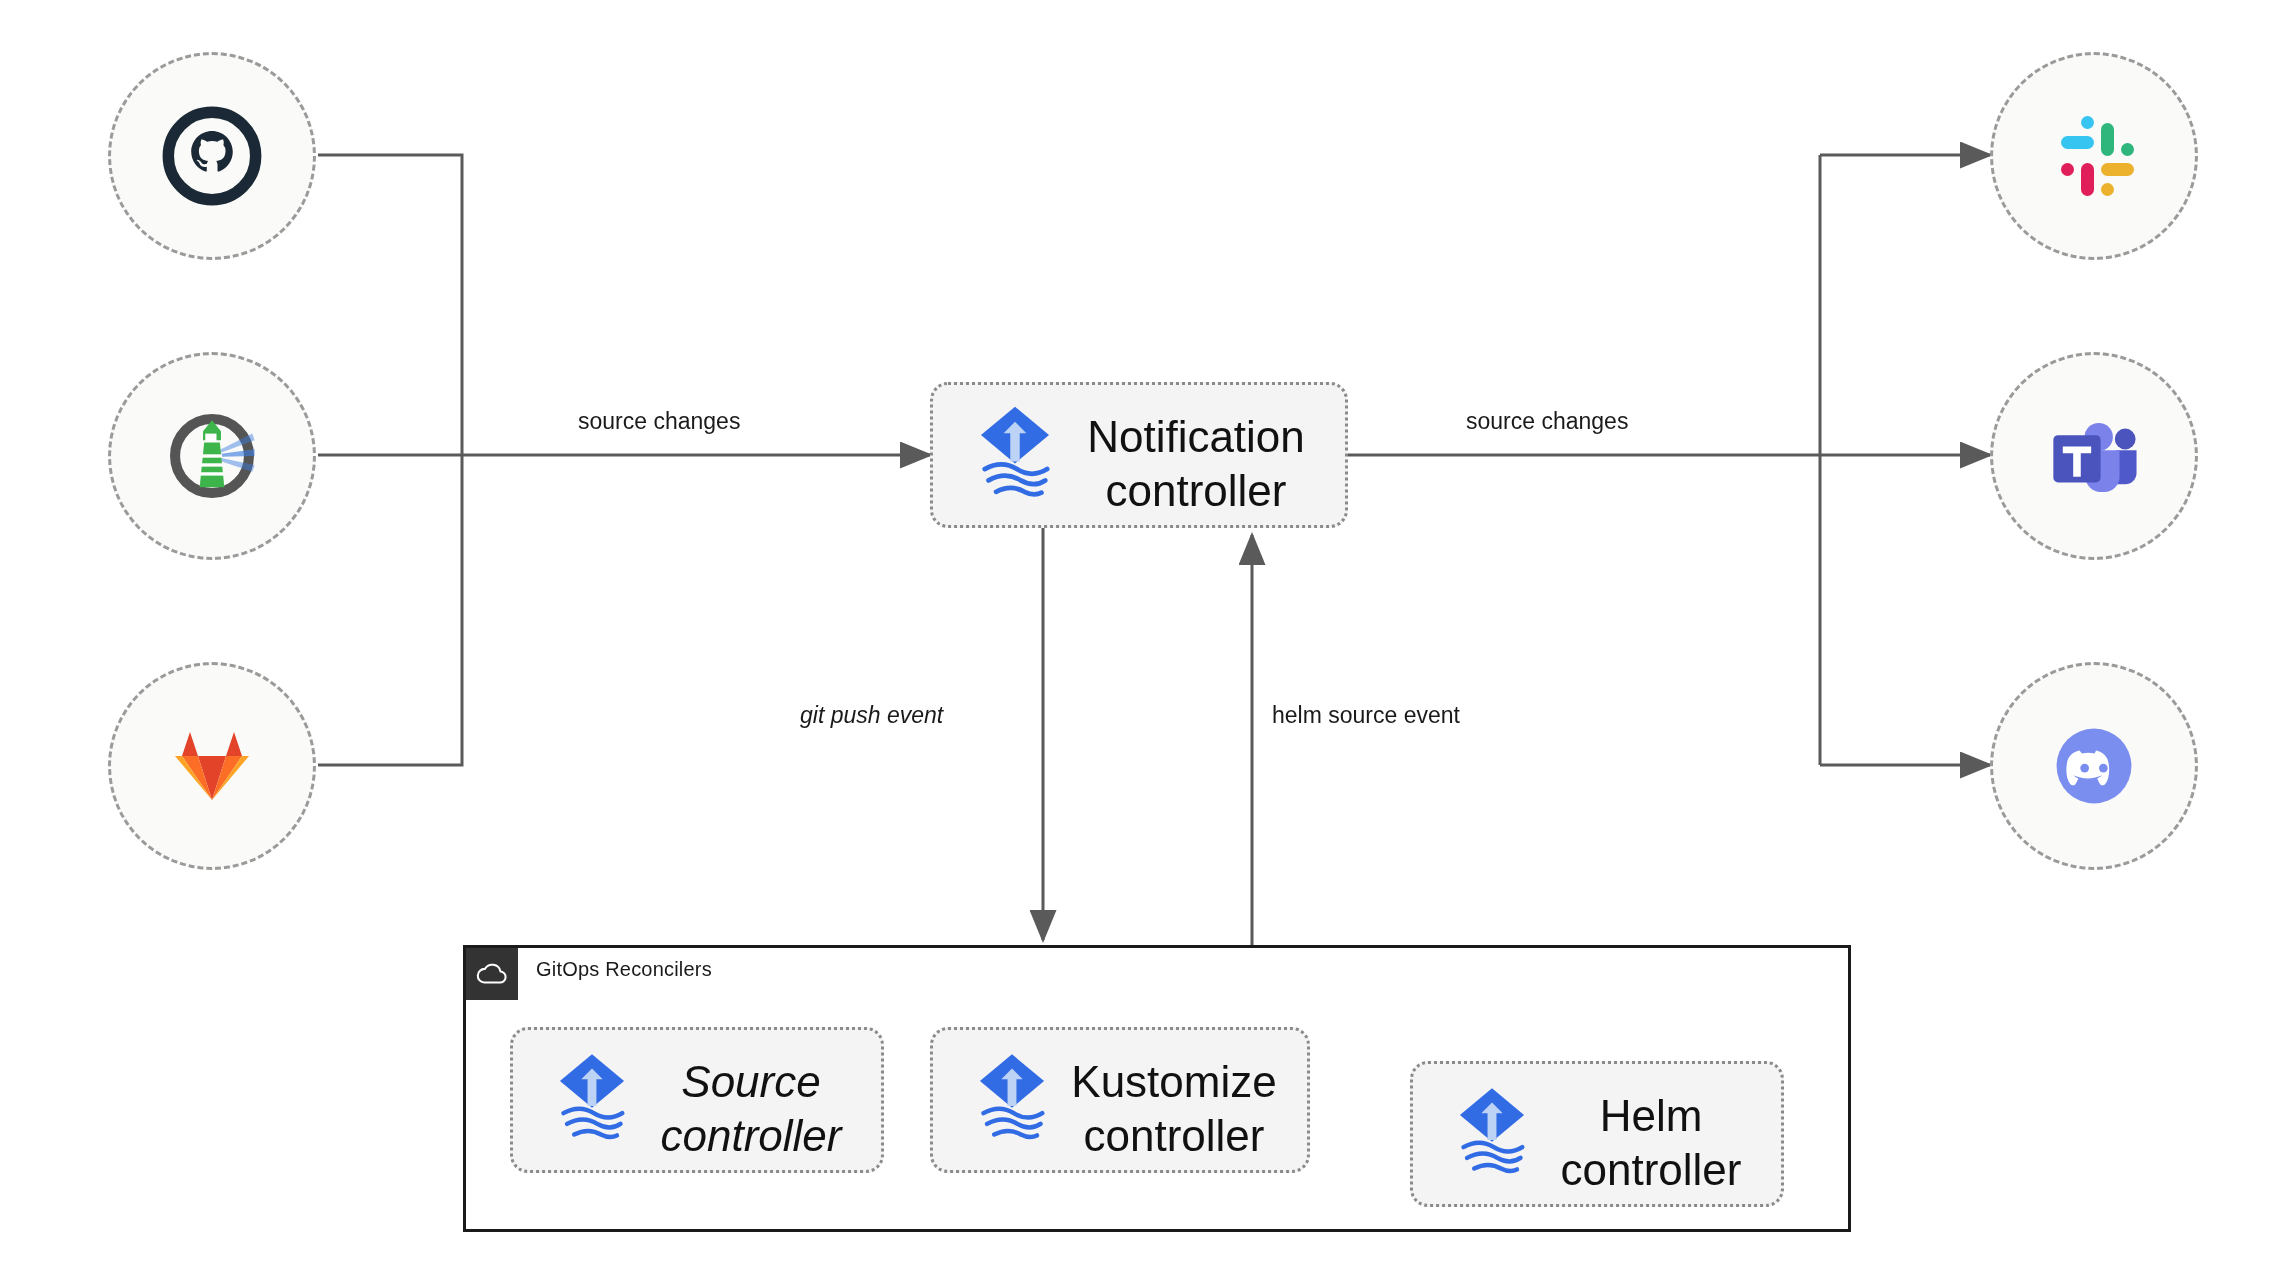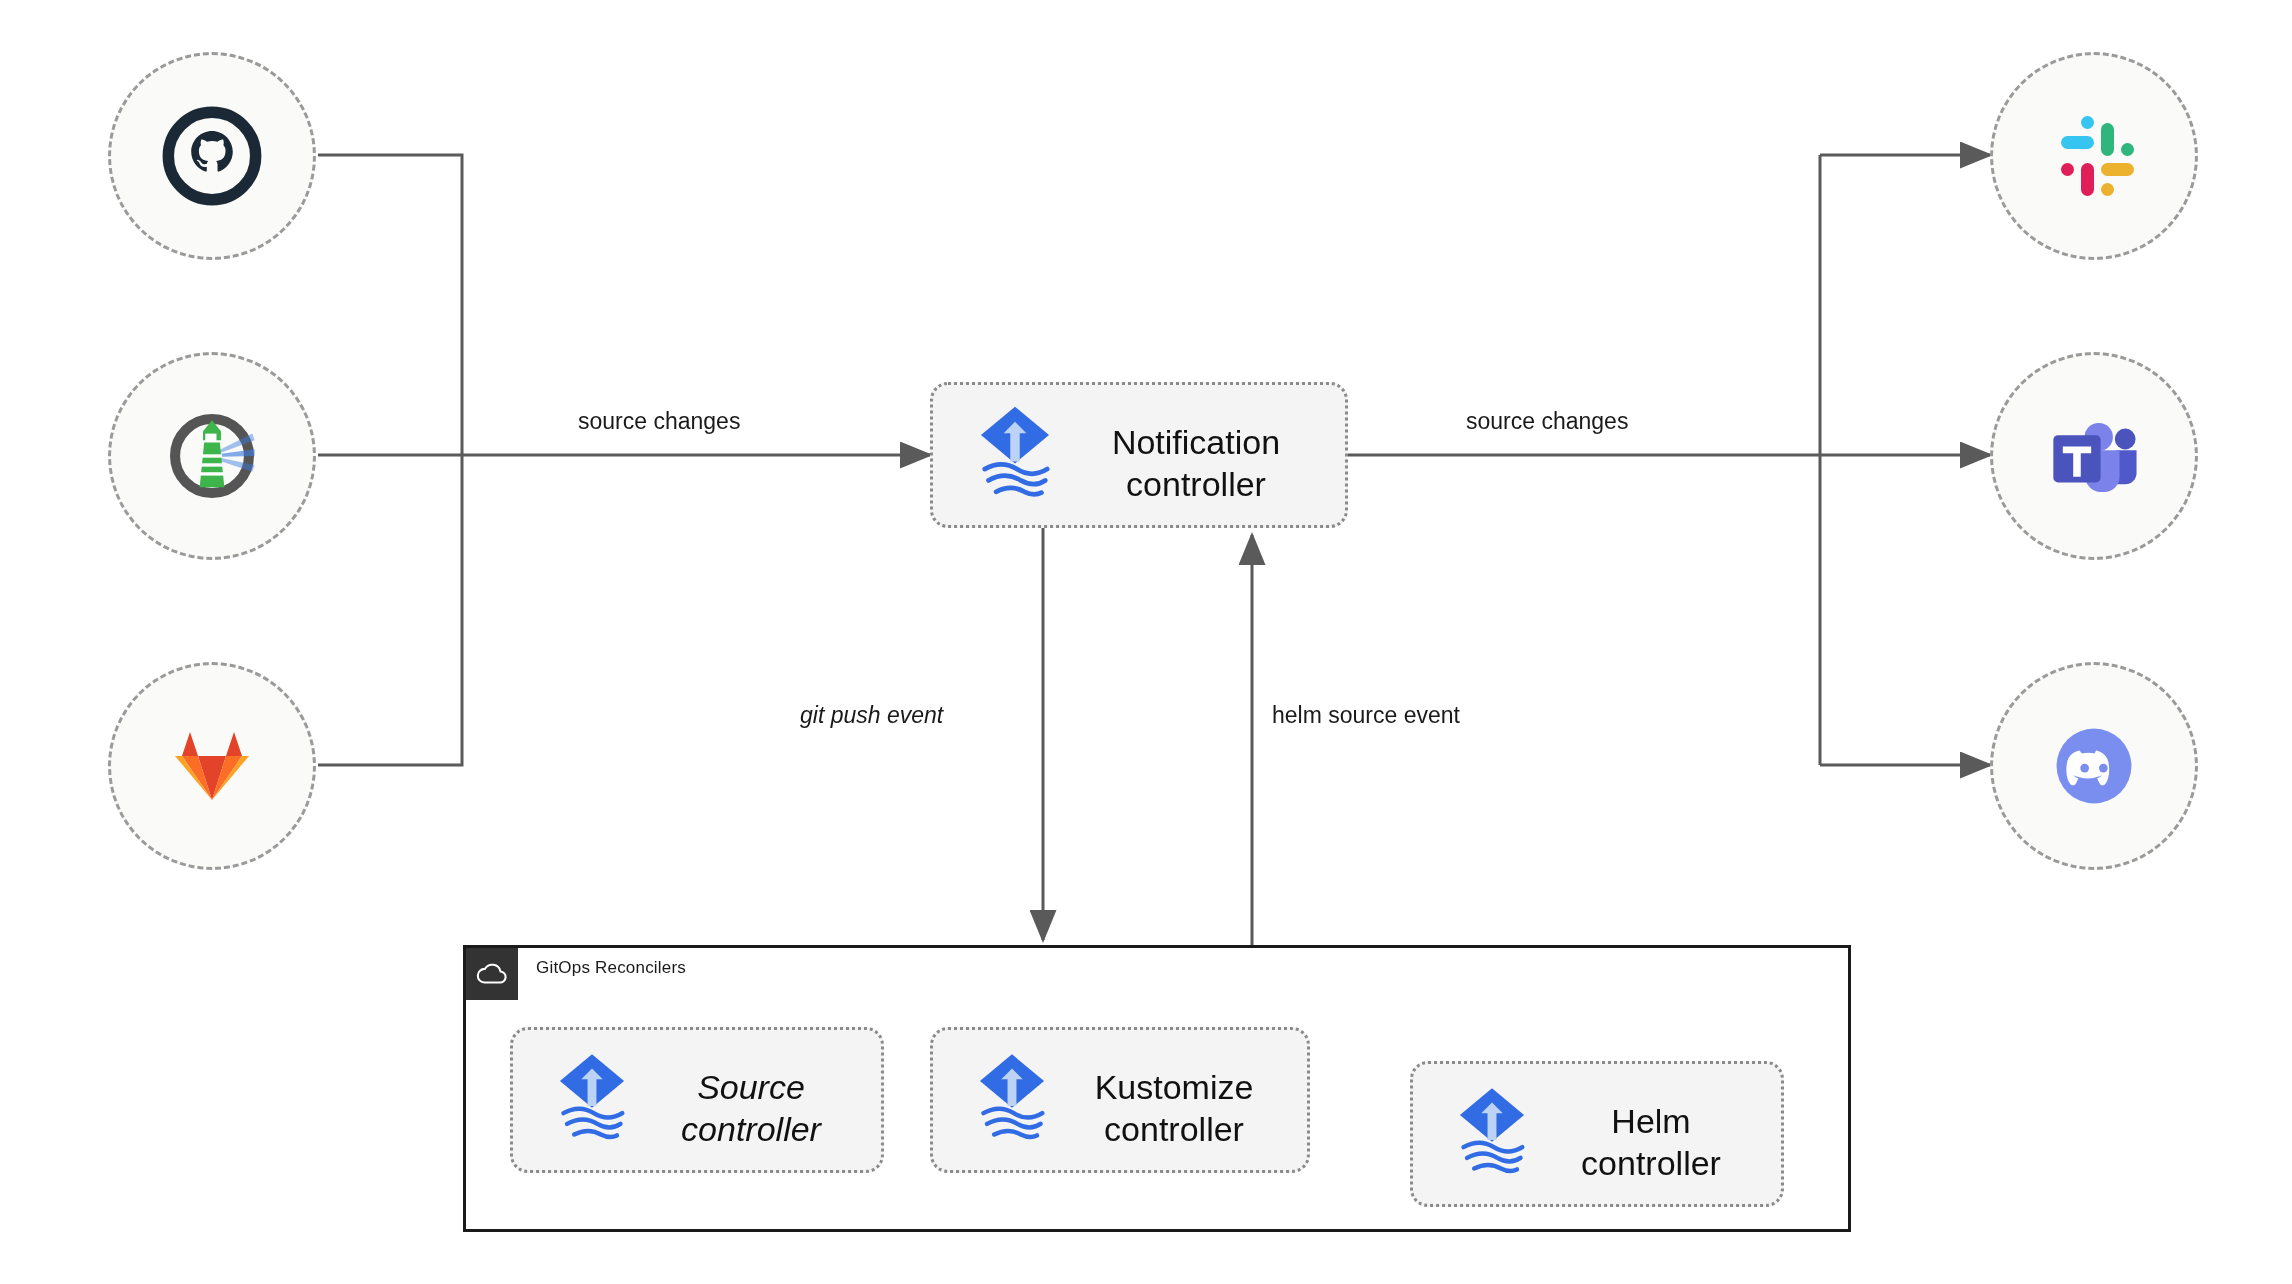--- a/index.html
+++ b/index.html
@@ -51,21 +51,21 @@
   }
   .ctrl-icon {
     flex: 0 0 auto;
     margin-left: 34px;
     margin-right: 10px;
     display: block;
   }
   .ctrl-label {
     flex: 1 1 auto;
     text-align: center;
-    font-size: 34px;
+    font-size: 44px;
     line-height: 1.22;
     color: #111111;
     padding-right: 26px;
     white-space: pre-line;
     margin-top: 17px;
   }
 
   
   #gitops-container {
     position: absolute;
@@ -85,21 +85,21 @@
     height: 52px;
     background: #333333;
     display: flex;
     align-items: center;
     justify-content: center;
   }
   #gitops-title {
     position: absolute;
     left: 70px;
     top: 10px;
-    font-size: 17px;
+    font-size: 20px;
     color: #1a1a1a;
     letter-spacing: 0.2px;
   }
 
   
   .edge-label {
     position: absolute;
     font-size: 23px;
     color: #1a1a1a;
     white-space: nowrap;

